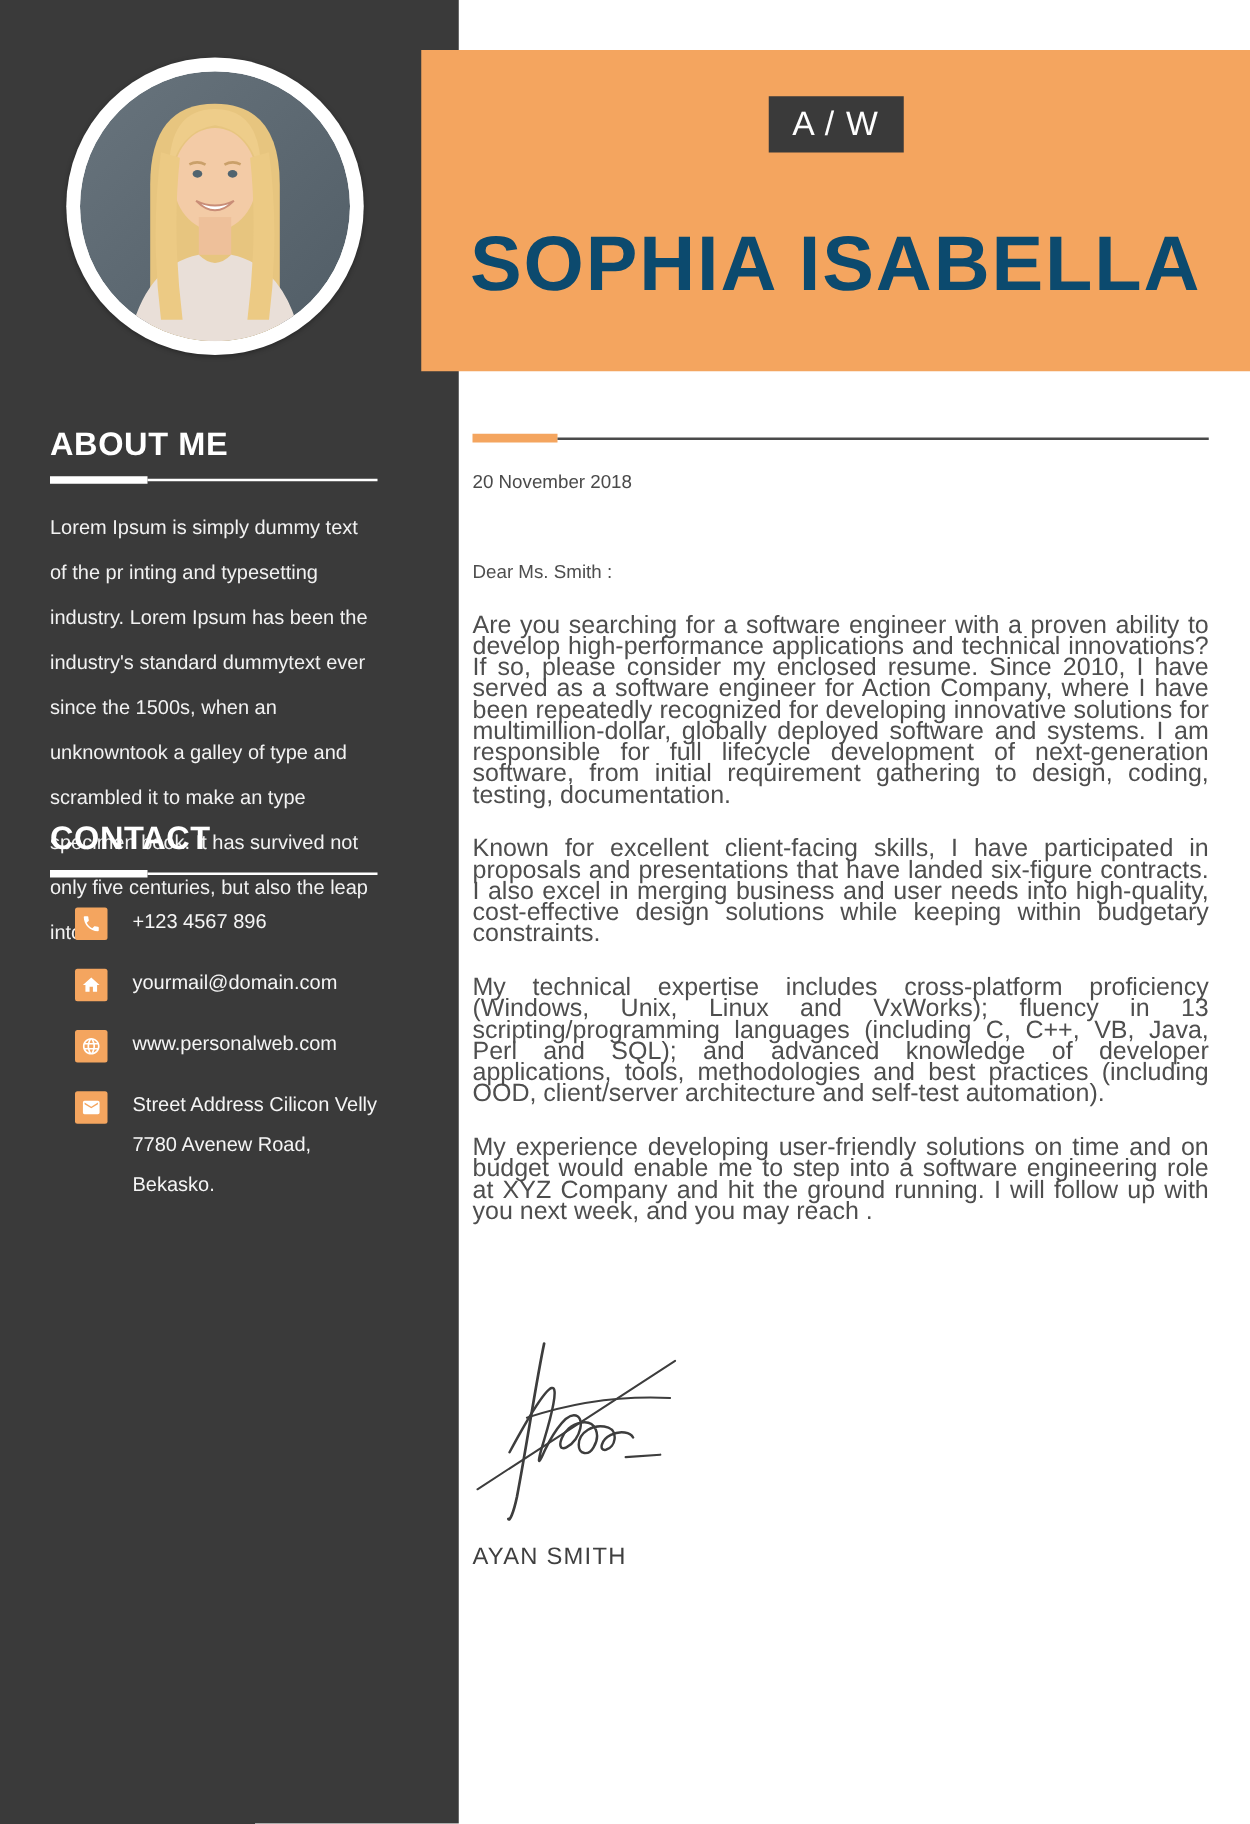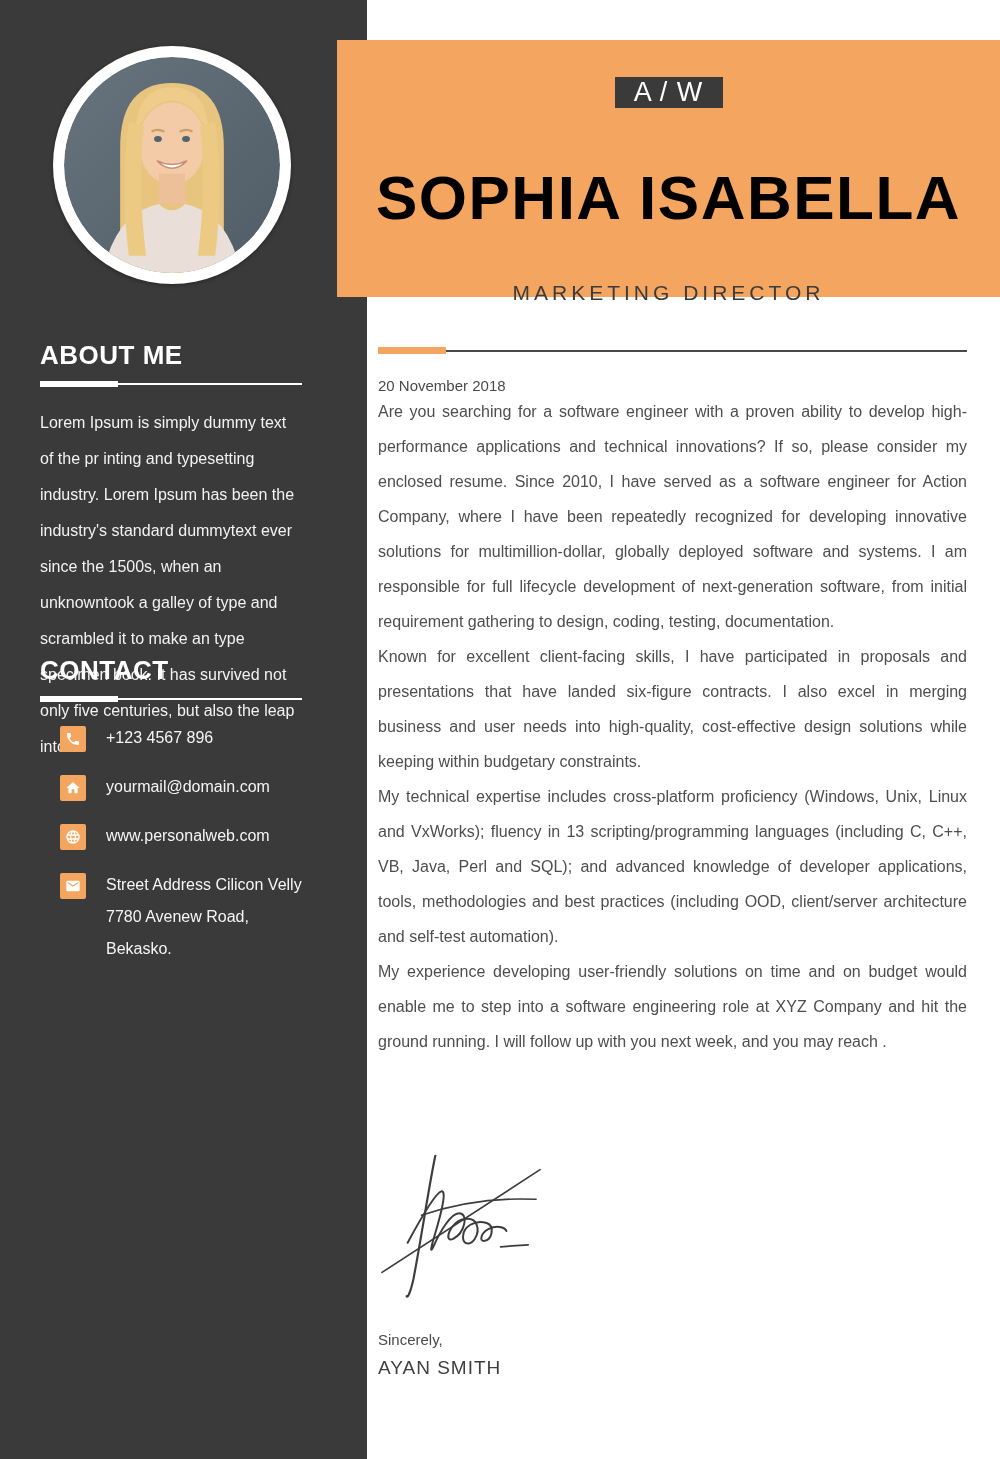--- a/index.html
+++ b/index.html
@@ -96,21 +96,21 @@
     color: #ffffff;
     font-size: 27px;
     display: flex; align-items: center; justify-content: center;
     letter-spacing: 1px;
   }
   .person-name {
     margin-top: 15px;
     font-size: 62px;
     font-weight: bold;
     letter-spacing: 1.5px;
-    color: #000000;
+    color: #0c4a6e;
     white-space: nowrap;
   }
   .person-role {
     margin-top: 9px;
     font-size: 21px;
     letter-spacing: 4px;
     color: #3b3b3b;
   }
 
   
@@ -124,22 +124,23 @@
     font-weight: bold;
     letter-spacing: 0.3px;
     color: #3b3b3b;
   }
   .letter .rule { margin-top: 9px; }
   .rule .thick.accent { width: 68px; height: 7px; }
   .rule .thin.dark { background: #4a4a4a; }
   .letter-date { margin-top: 23px; font-size: 15px; color: #4a4a4a; }
   .salutation { margin-top: 55px; font-size: 15px; }
   .paragraphs p {
-    font-size: 16px;
-    line-height: 35px;
+    margin-top: 26px;
+    font-size: 20px;
+    line-height: 17px;
     text-align: justify;
   }
   .signature-block {
     margin-top: 88px;
     margin-left: 0px;
     width: 168px; height: 160px;
   }
   .signature-block svg { width: 100%; height: 100%; display: block; }
   .closing { margin-top: 24px; font-size: 15px; color: #4a4a4a; }
   .signer {
@@ -242,44 +243,43 @@
             </span>
             <span class="contact-text">Street Address Cilicon Velly<br>7780 Avenew Road, Bekasko.</span>
           </div>
         </div>
     </section>
   </aside>
 
   <header class="header-band" style="background: rgb(244, 165, 95); gap: 39px;">
     <div class="logo-box">A / W</div>
     <h1 class="person-name">SOPHIA ISABELLA</h1>
-    <div class="person-role">MARKETING DIRECTOR</div>
   </header>
 
   <main class="letter">
     <div class="rule">
       <span class="thick accent" style="background: rgb(244, 165, 95);"></span>
       <span class="thin dark"></span>
     </div>
 
     <div class="letter-date">20 November 2018</div>
+    <div class="salutation">Dear Ms. Smith :</div>
 
     <div class="paragraphs" id="paragraphs">
         <p>Are you searching for a software engineer with a proven ability to develop high-performance applications and technical innovations? If so, please consider my enclosed resume. Since 2010, I have served as a software engineer for Action Company, where I have been repeatedly recognized for developing innovative solutions for multimillion-dollar, globally deployed software and systems. I am responsible for full lifecycle development of next-generation software, from initial requirement gathering to design, coding, testing, documentation.</p>
         <p>Known for excellent client-facing skills, I have participated in proposals and presentations that have landed six-figure contracts. I also excel in merging business and user needs into high-quality, cost-effective design solutions while keeping within budgetary constraints.</p>
         <p>My technical expertise includes cross-platform proficiency (Windows, Unix, Linux and VxWorks); fluency in 13 scripting/programming languages (including C, C++, VB, Java, Perl and SQL); and advanced knowledge of developer applications, tools, methodologies and best practices (including OOD, client/server architecture and self-test automation).</p>
         <p>My experience developing user-friendly solutions on time and on budget would enable me to step into a software engineering role at XYZ Company and hit the ground running. I will follow up with you next week, and you may reach .</p>
       </div>
 
     <div class="signature-block">
       <svg viewBox="0 0 170 160" fill="none" stroke="#3d3d3d" stroke-linecap="round">
         <path stroke-width="2.2" d="M58 8 C52 36 44 90 36 132 C33 146 30 152 29 150"></path>
         <path stroke-width="2" d="M30 96 C44 70 58 46 64 44 C70 42 64 66 58 86 C54 99 52 108 56 100 C63 84 74 66 82 66 C92 66 88 86 76 92 C66 97 72 74 88 72 C100 70 104 82 98 92 C94 99 86 98 86 90 C86 80 98 72 110 76 C118 79 116 92 108 94 C102 95 104 86 112 82 C120 78 128 80 130 84"></path>
         <path stroke-width="1.6" d="M4 126 L164 22"></path>
         <path stroke-width="1.6" d="M44 68 C80 56 120 50 160 52"></path>
         <path stroke-width="1.8" d="M124 100 L152 98"></path>
       </svg>
     </div>
 
-    <div class="closing">Sincerely,</div>
     <div class="signer">AYAN SMITH</div>
   </main>
 </div>
 
 </body></html>

